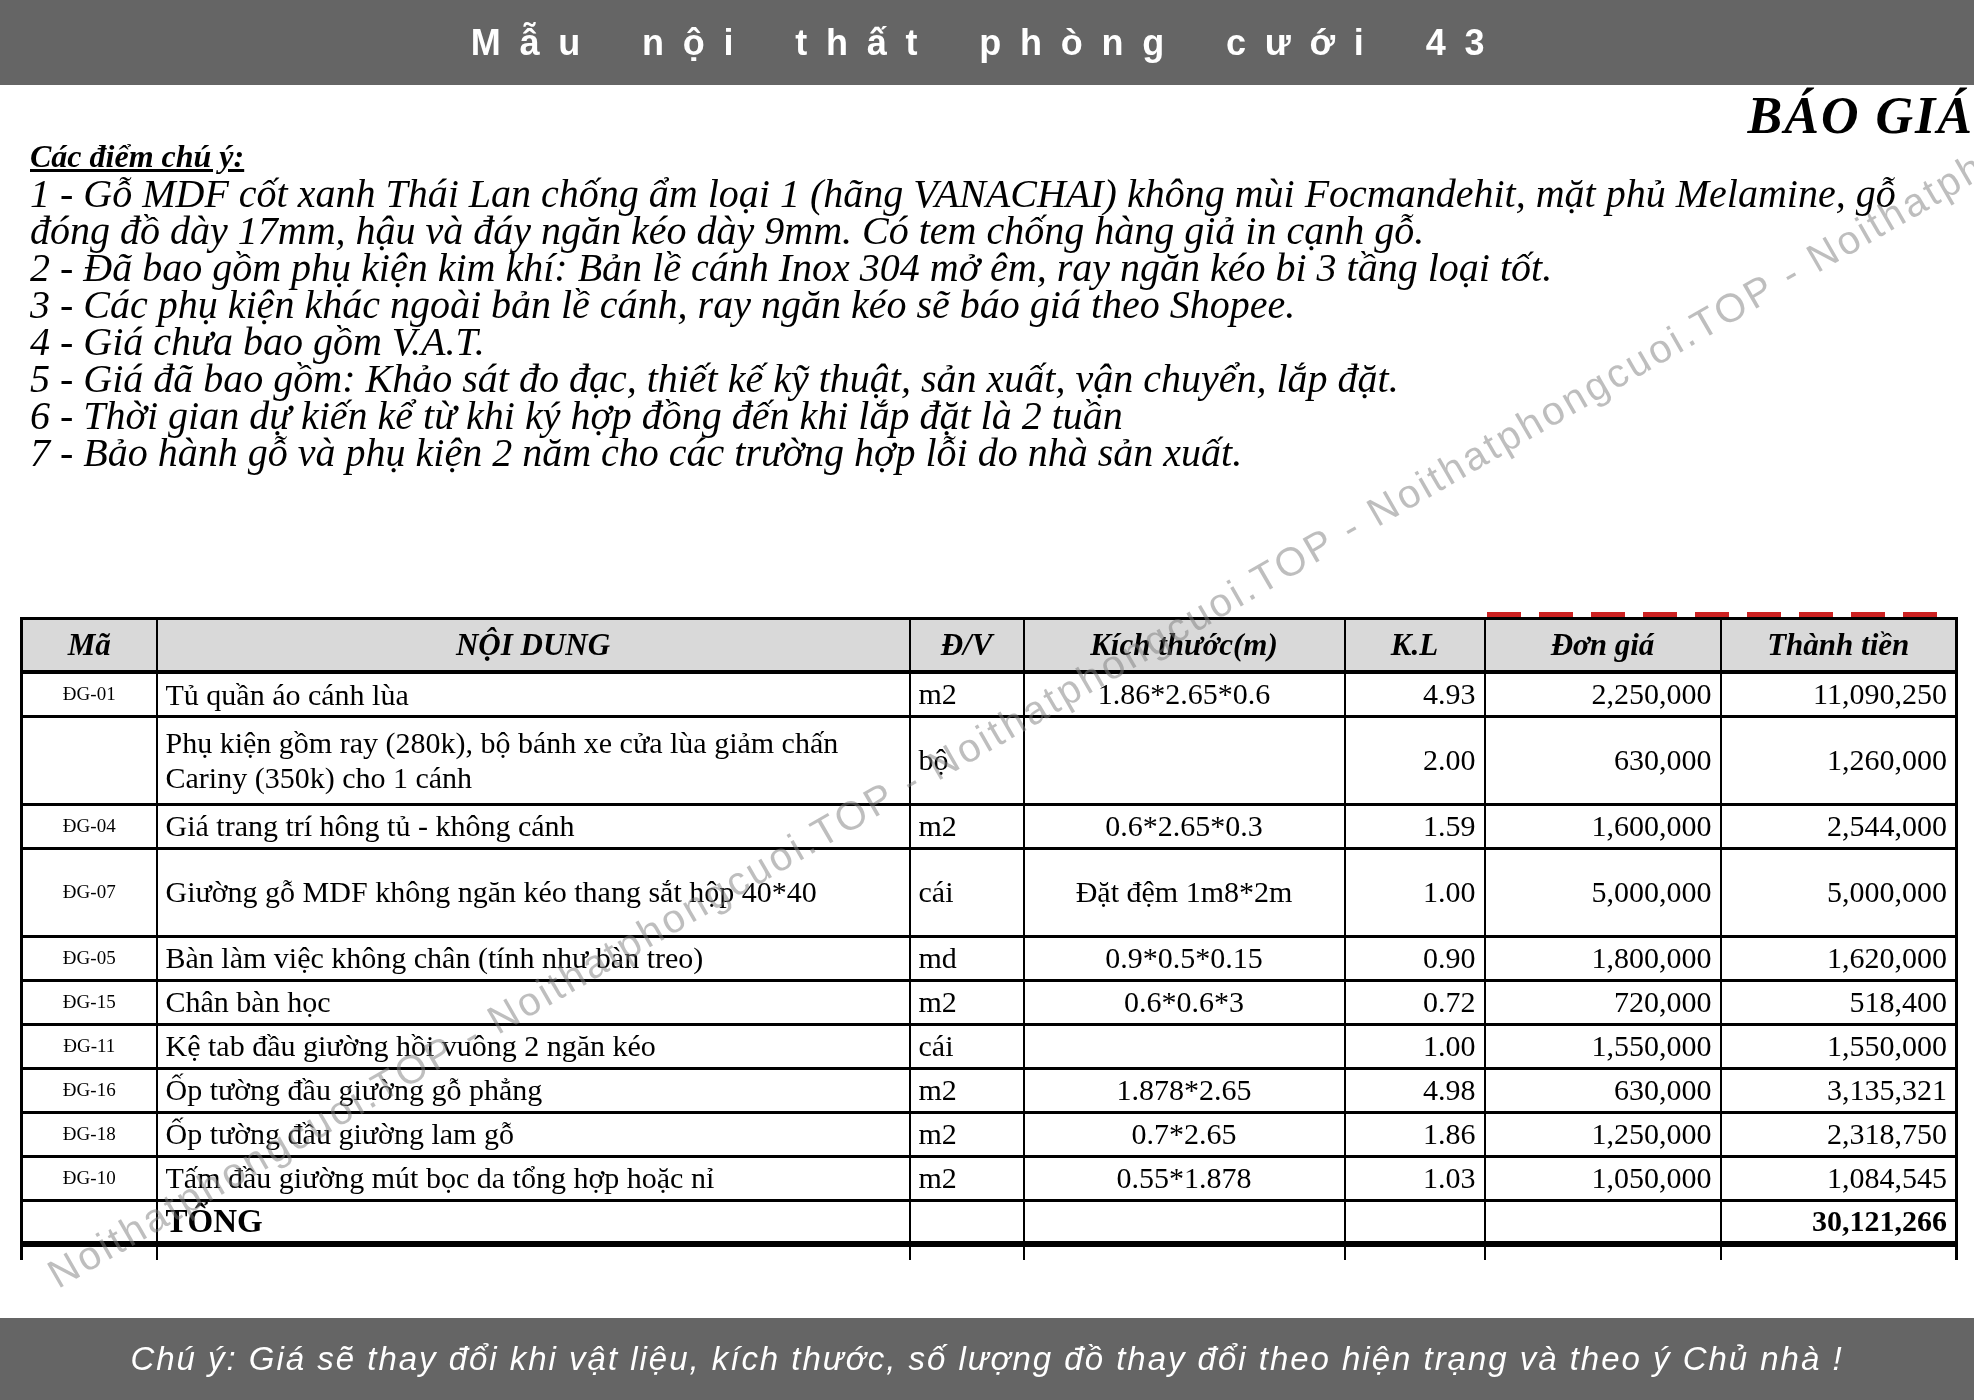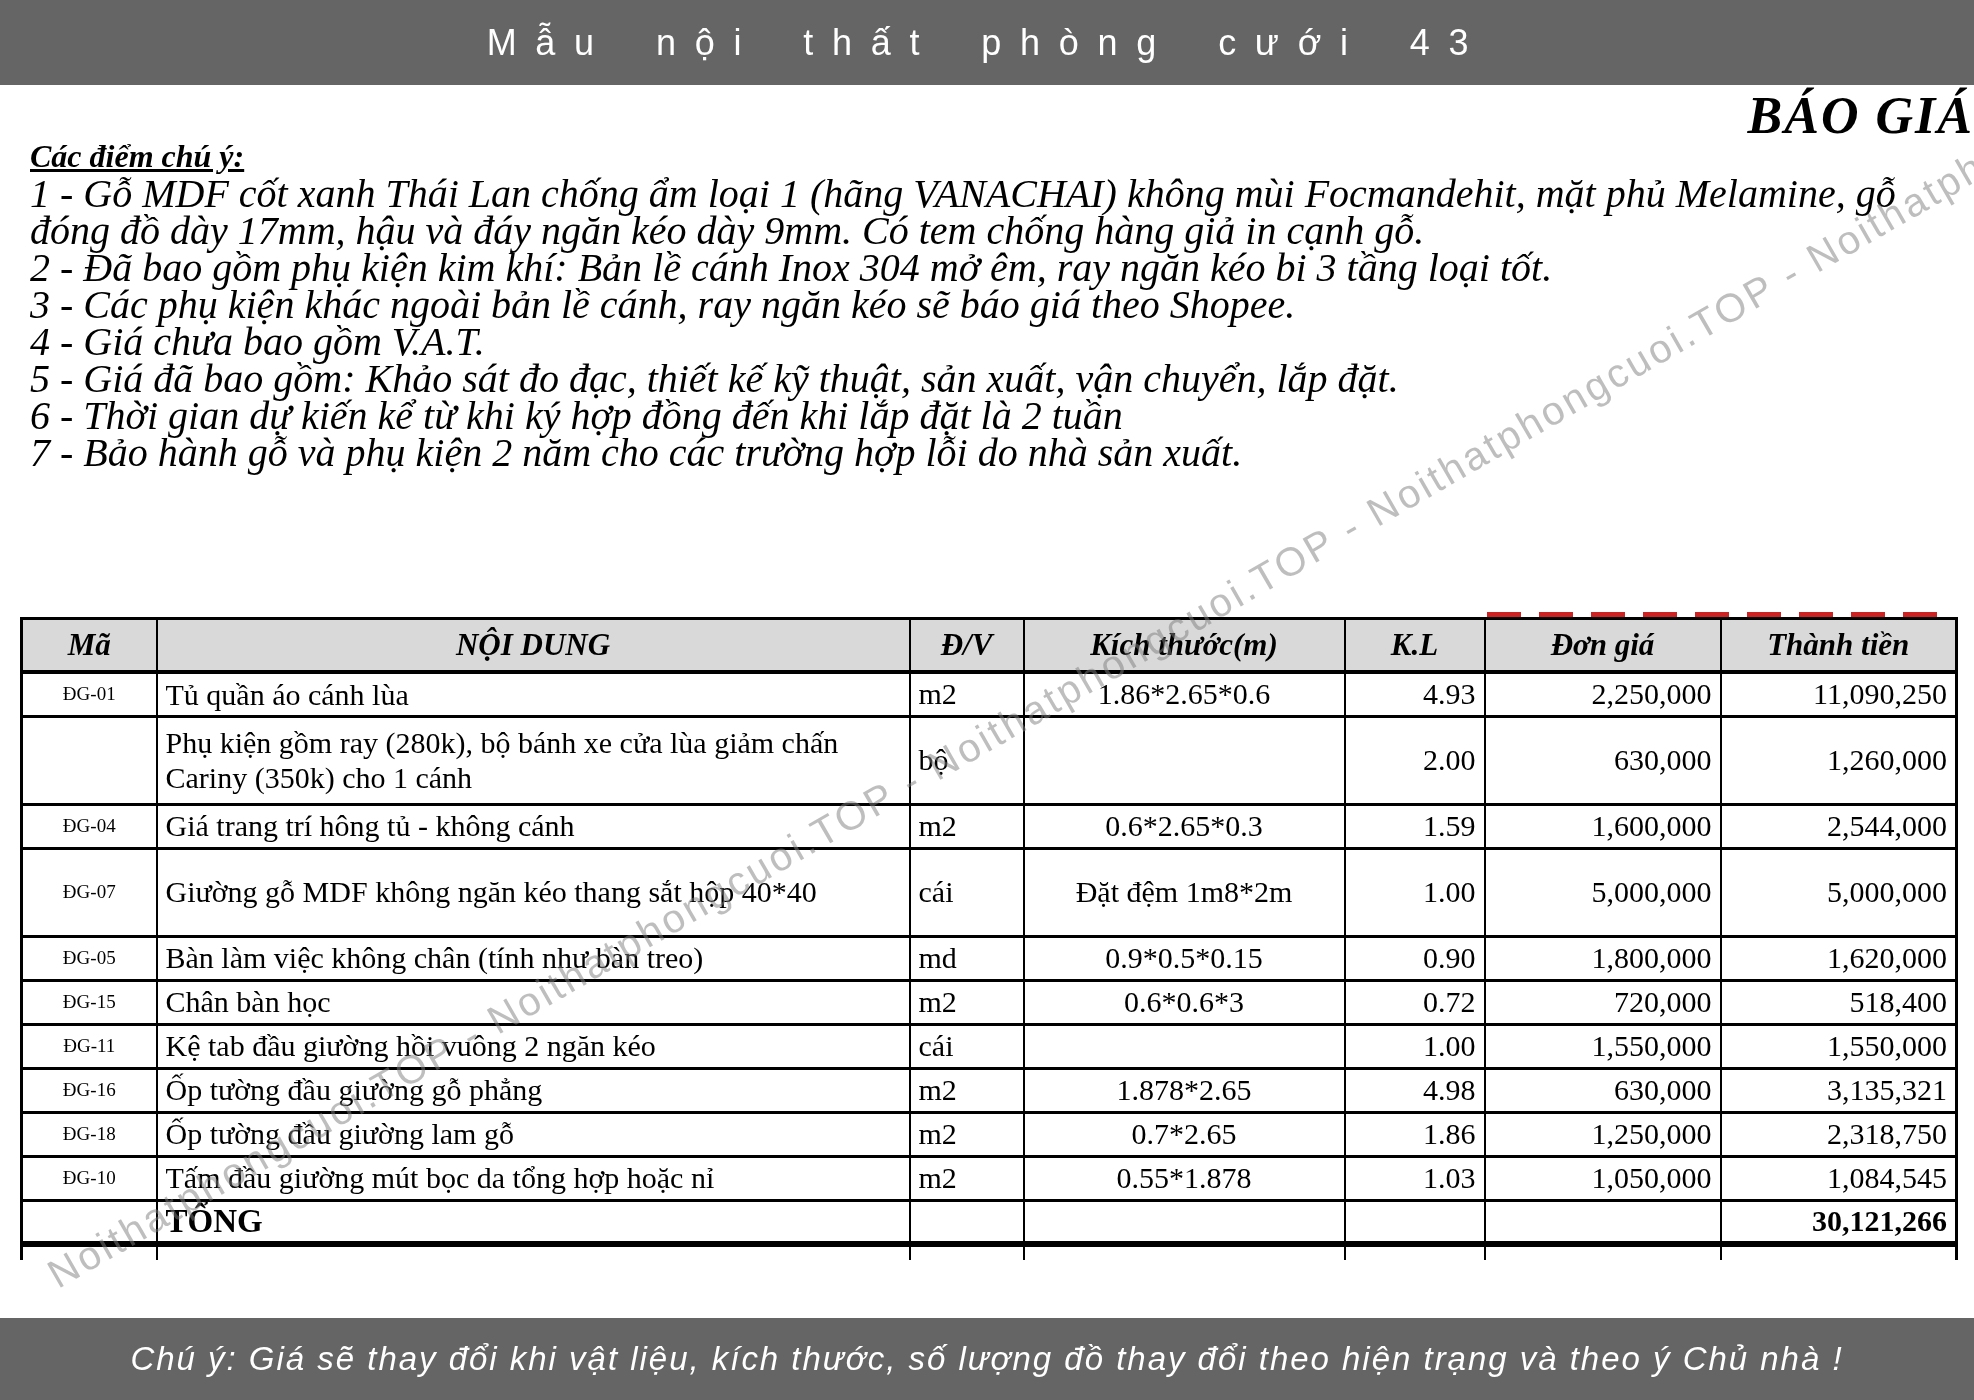--- a/index.html
+++ b/index.html
@@ -2,21 +2,21 @@
 <html><head>
 <meta charset="utf-8">
 <style>
   html,body{margin:0;padding:0;background:#ffffff;}
   .page{position:relative;width:1974px;height:1400px;background:#ffffff;overflow:hidden;
         font-family:"Liberation Serif",serif;color:#000;}
 
   
   .topbar{position:absolute;left:0;top:0;width:100%;height:85px;line-height:85px;
           text-align:center;color:#fff;font-family:"Liberation Sans",sans-serif;
-          font-size:36px;font-weight:normal;letter-spacing:0.52em;word-spacing:0.4em;}
+          font-size:36px;font-weight:bold;letter-spacing:0.52em;word-spacing:0.4em;}
   .footerbar{position:absolute;left:0;top:1318px;width:100%;height:100px;line-height:82px;
           text-align:center;color:#fff;font-family:"Liberation Sans",sans-serif;
           font-size:33px;font-style:italic;letter-spacing:0.06em;}
 
   
   .doc-title{position:absolute;left:0;top:86px;width:100%;text-align:right;
           font-size:52px;font-weight:bold;font-style:italic;letter-spacing:2px;}
 
   
   .notes{position:absolute;left:30px;top:138px;width:1910px;}

